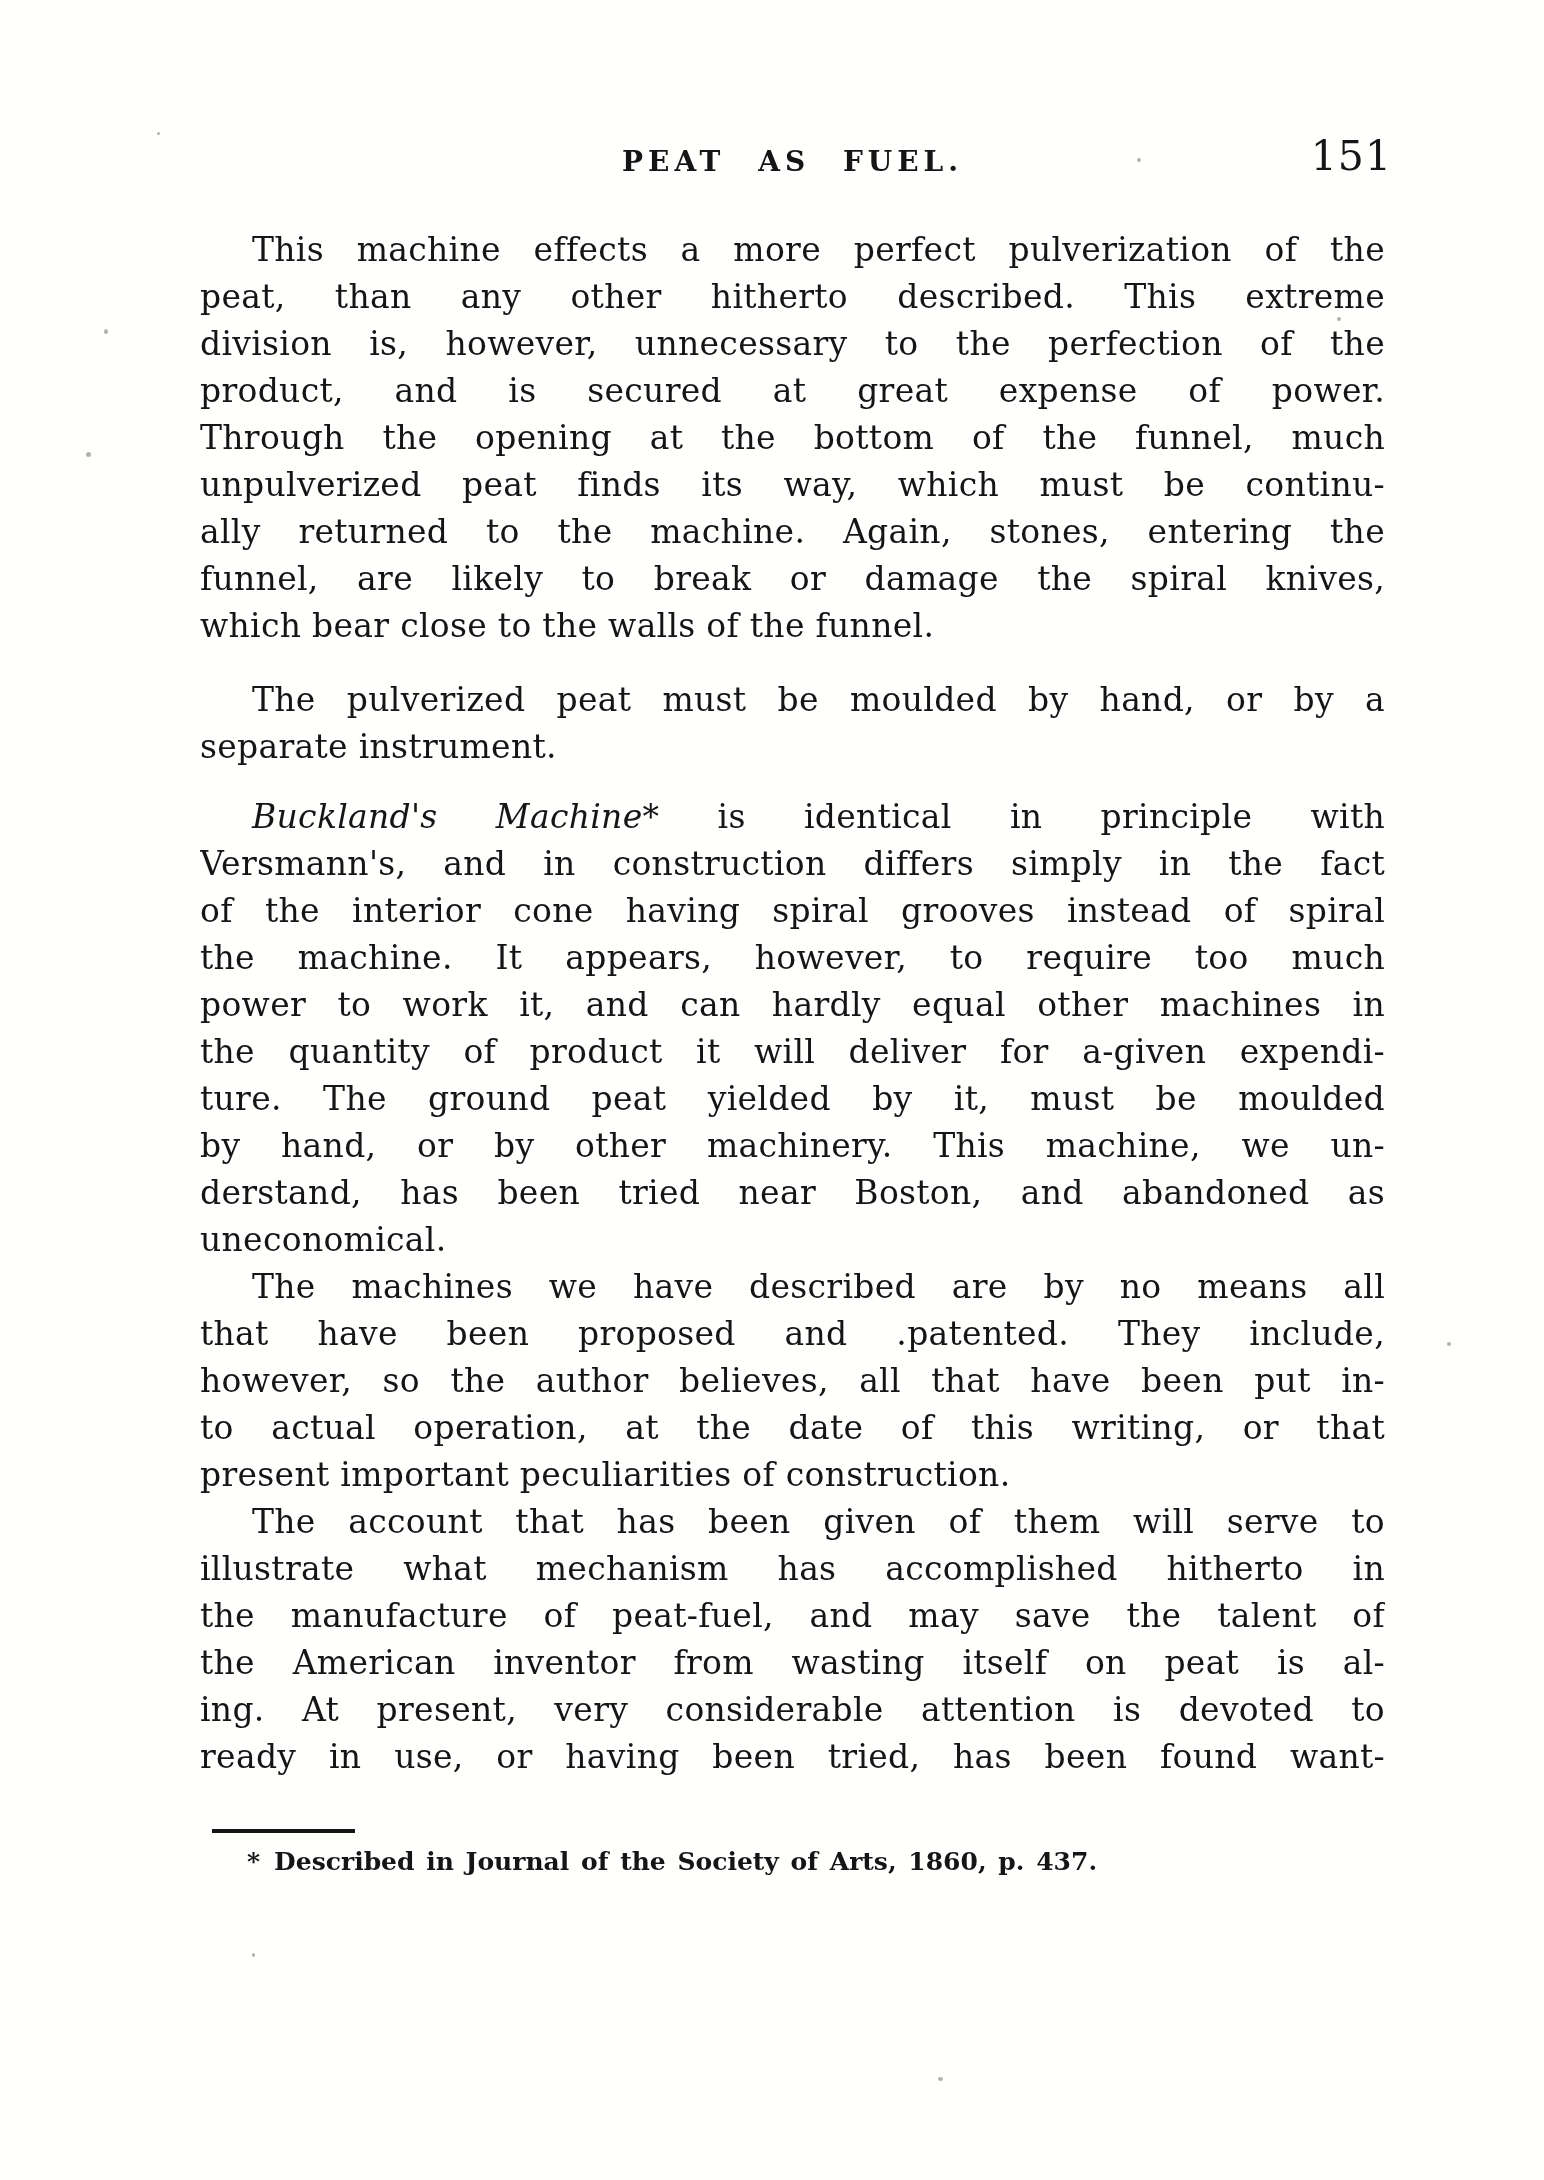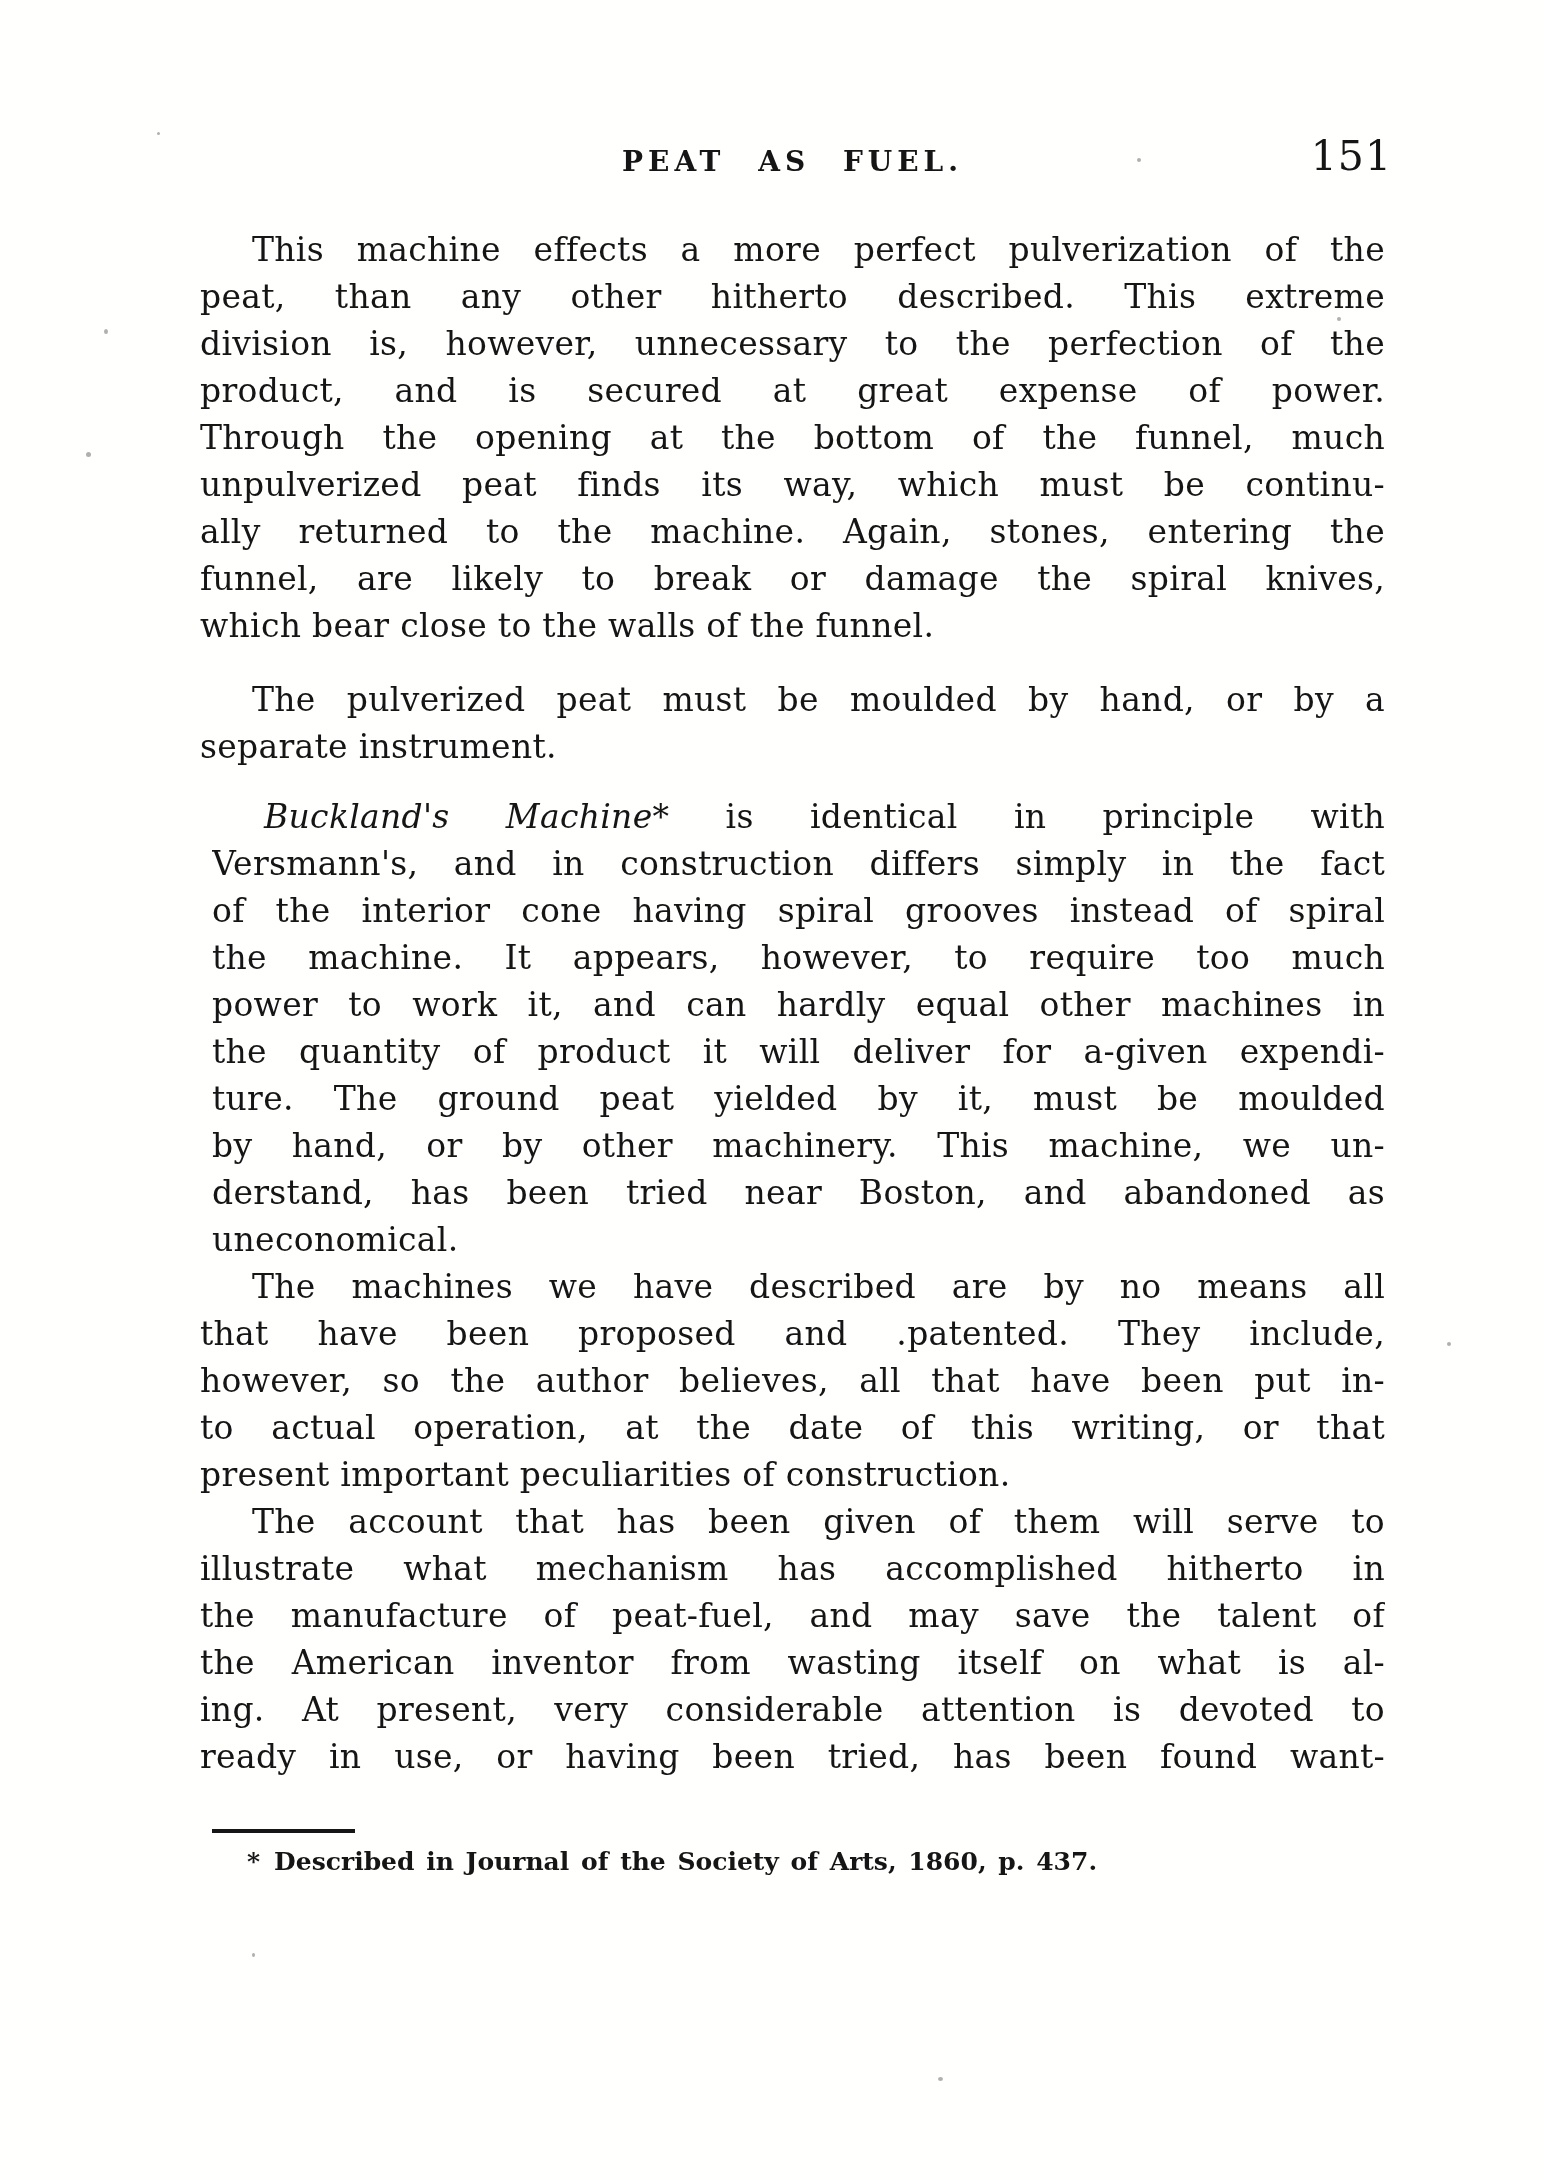--- a/index.html
+++ b/index.html
@@ -45,21 +45,21 @@
     position: absolute;
     top: 226px;
     left: 200px;
     width: 1185px;
     font-size: 33px;
     line-height: 47px;
     letter-spacing: 0.3px;
   }
   .para { margin: 0; }
   .para-2 { margin-top: 27px; }
-  .para-3 { margin-top: 23px; margin-left: 12px; }
+  .para-3 { margin-top: 23px; }
   .line {
     text-align: justify;
     text-align-last: justify;
     text-justify: inter-word;
     height: 47px;
     overflow: hidden;
     white-space: nowrap;
   }
   .line.first { text-indent: 52px; }
   .line.last {
@@ -144,21 +144,21 @@
         <div class="line first">The machines we have described are by no means all</div>
         <div class="line">that have been proposed and .patented.  They include,</div>
         <div class="line">however, so the author believes, all that have been put in-</div>
         <div class="line">to actual operation, at the date of this writing, or that</div>
         <div class="line last">present important peculiarities of construction.</div>
       </div>
       <div class="para para-5">
         <div class="line first">The account that has been given of them will serve to</div>
         <div class="line">illustrate what mechanism has accomplished hitherto in</div>
         <div class="line">the manufacture of peat-fuel, and may save the talent of</div>
-        <div class="line">the American inventor from wasting itself on what is al-</div>
+        <div class="line">the American inventor from wasting itself on peat is al-</div>
         <div class="line">ing.   At present, very considerable attention is devoted to</div>
         <div class="line">ready in use, or having been tried, has been found want-</div>
       </div>
     </div>
 
   <div class="footnote-rule"></div>
 
   <div class="footnote">
     <span class="fn-marker">*</span><span class="fn-text">Described in Journal of the Society of Arts, 1860, p. 437.</span>
   </div>

